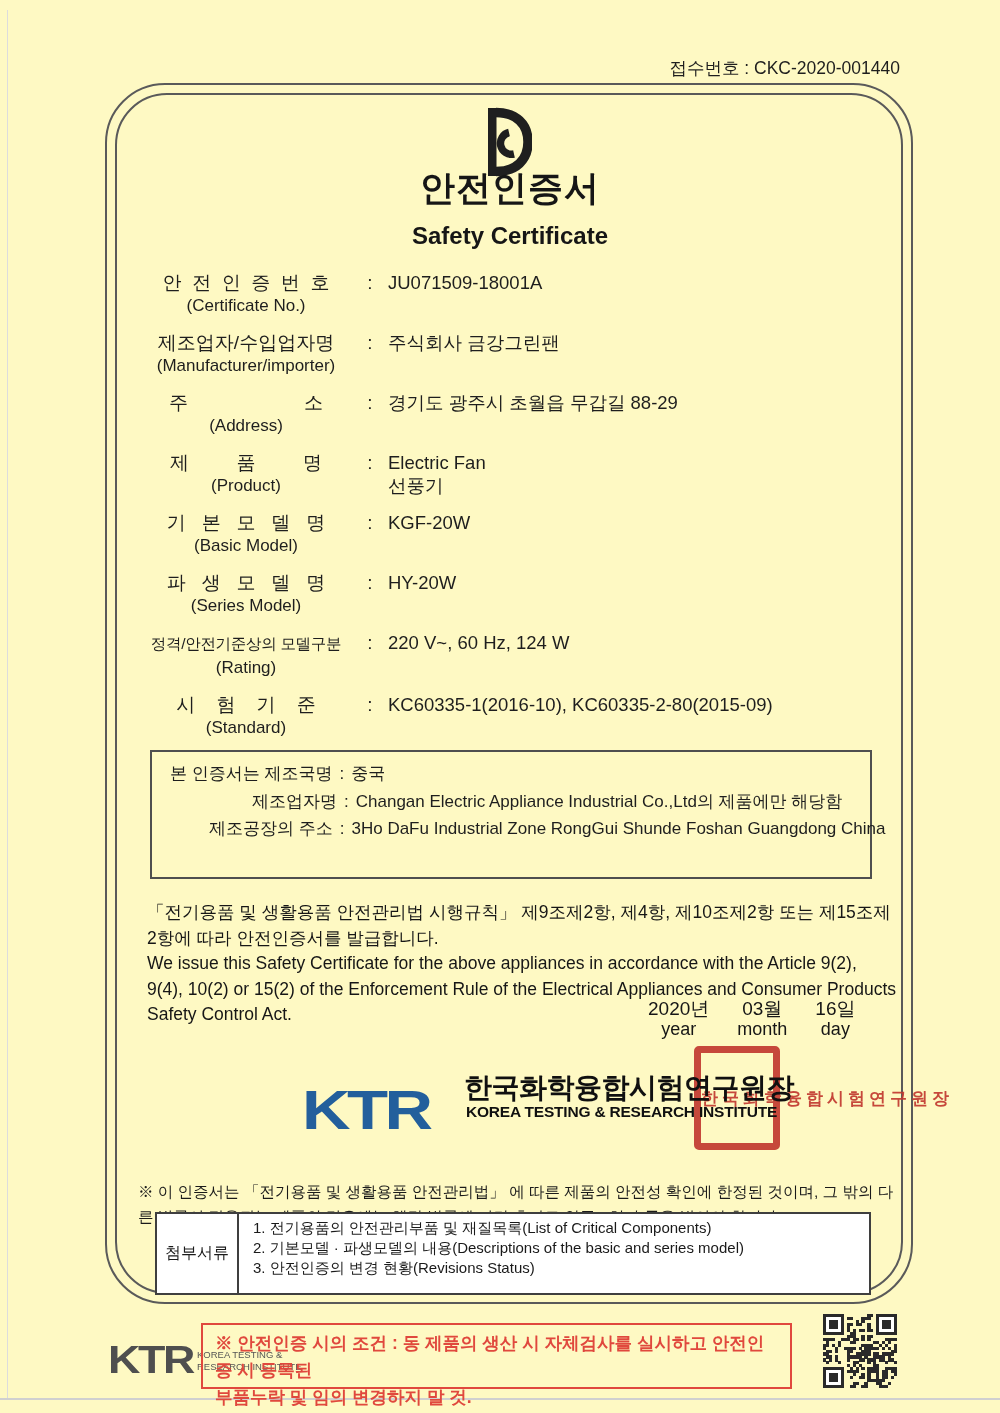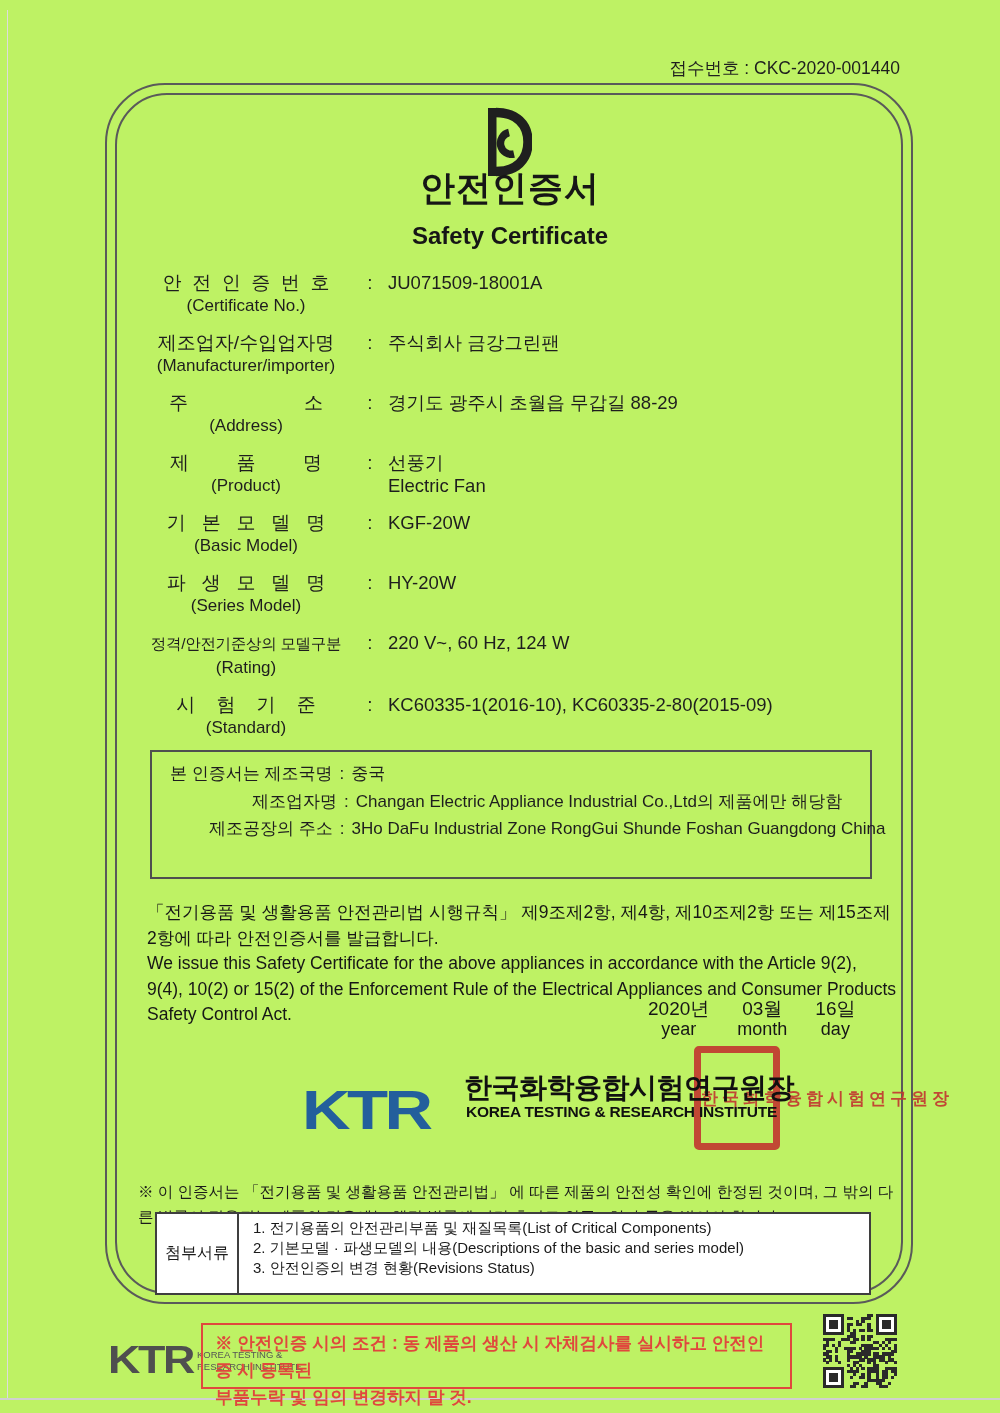--- a/index.html
+++ b/index.html
@@ -1,17 +1,17 @@
 <!DOCTYPE html>
 <html><head>
 <meta charset="utf-8">
 <style>
   * { margin:0; padding:0; box-sizing:border-box; }
   body { background:#fff; }
-  .page { position:relative; width:1000px; height:1413px; background:#bef264;
+  .page { position:relative; width:1000px; height:1413px; background:#fef9c3;
           font-family:"Liberation Sans", sans-serif; color:#222; overflow:hidden; }
 
   .edge-left { position:absolute; left:7px; top:10px; width:1px; height:1388px; background:#dcdcdc; }
   .edge-bottom { position:absolute; left:0px; top:1398px; width:1000px; height:2px; background:#d0d0d0; }
 
   .receipt-no { position:absolute; top:56px; right:100px; font-size:17.5px; color:#1e1e1e; }
 
   .frame-outer { position:absolute; left:105px; top:83px; width:808px; height:1221px;
                  border:2.5px solid #5a5a5a; border-radius:60px; }
   .frame-inner { position:absolute; left:8px; top:8px; right:8px; bottom:8px;
@@ -141,22 +141,22 @@
           <span>경기도 광주시 초월읍 무갑길 88-29</span>
         </div>
     </div>
     <div class="frow">
       <div class="lab">
           <span class="lab-ko">제         품         명</span>
           <span class="lab-en">(Product)</span>
         </div>
       <div class="sep">:</div>
       <div class="val">
+          <span>Electric Fan</span>
           <span>선풍기</span>
-          <span>Electric Fan</span>
         </div>
     </div>
     <div class="frow">
       <div class="lab">
           <span class="lab-ko">기   본   모   델   명</span>
           <span class="lab-en">(Basic Model)</span>
         </div>
       <div class="sep">:</div>
       <div class="val">
           <span>KGF-20W</span>

